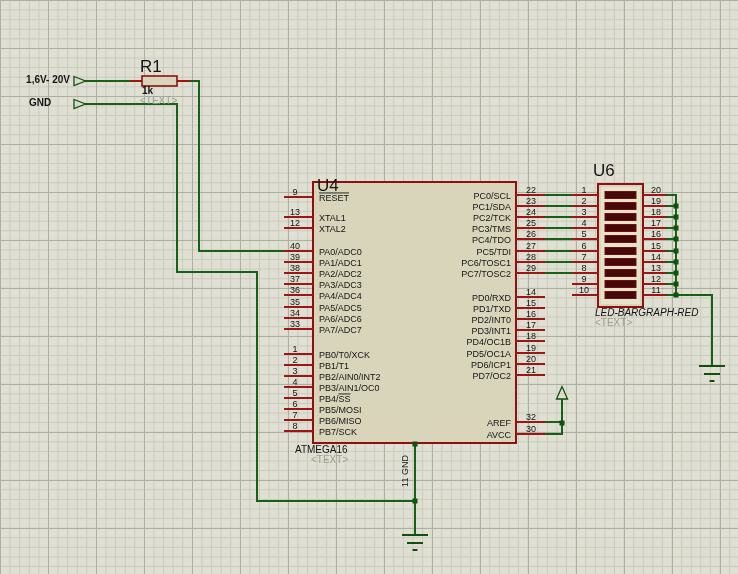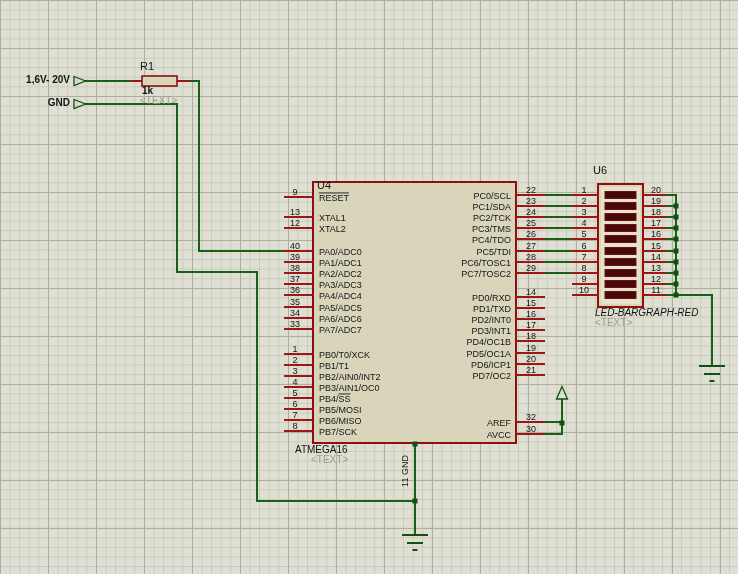--- a/index.html
+++ b/index.html
@@ -9,21 +9,21 @@
     background-image:
       linear-gradient(to right,#ADB09F 1px,transparent 1px),
       linear-gradient(to bottom,#ADB09F 1px,transparent 1px),
       linear-gradient(to right,#C9CCBB 1px,transparent 1px),
       linear-gradient(to bottom,#C9CCBB 1px,transparent 1px);
     background-size:48px 48px,48px 48px,9.6px 9.6px,9.6px 9.6px;
     font-family:"Liberation Sans",sans-serif;
   }
   svg.layer{position:absolute;left:0;top:0;}
   .lbl{position:absolute;color:#141414;font-size:10px;line-height:10px;white-space:nowrap;}
-  .lbl.ref{font-size:11px;line-height:13px;}
+  .lbl.ref{font-size:17px;line-height:13px;}
   .lbl.bold{font-weight:700;}
   .lbl.muted{color:#9C9C90;text-align:center;}
   .lbl.right{text-align:right;}
   .lbl.vert{transform:rotate(-90deg);transform-origin:center;text-align:center;font-size:9px;}
 </style>
 </head>
 <body>
 
 <div class="canvas">
 
@@ -372,21 +372,21 @@
         </g>
         <g>
           <line x1="699" y1="366" x2="725" y2="366" stroke="#12500F" stroke-width="2"></line>
           <line x1="704" y1="374" x2="720" y2="374" stroke="#12500F" stroke-width="2"></line>
           <line x1="709.5" y1="381" x2="714.5" y2="381" stroke="#12500F" stroke-width="2"></line>
         </g>
       </g>
     </svg>
 
   <div class="lbl bold right" style="left:10px;top:75px;width:60px;">1,6V- 20V</div>
-  <div class="lbl bold right" style="left:10px;top:98px;width:60px;">GND</div>
+  <div class="lbl bold right" style="left:10px;top:98px;width:60px;text-align:center;">GND</div>
 
   <div class="lbl ref" style="left:140px;top:60px;">R1</div>
   <div class="lbl bold" style="left:142px;top:86px;text-align:right;">1k</div>
   <div class="lbl muted" style="left:140px;top:96px;">&lt;TEXT&gt;</div>
 
   <div class="lbl ref" style="left:317px;top:179px;text-align:center;">U4</div>
   <div class="lbl" style="left:295px;top:445px;">ATMEGA16</div>
   <div class="lbl muted" style="left:311px;top:455px;">&lt;TEXT&gt;</div>
   <div class="lbl vert" style="left:383px;top:465px;width:46px;height:12px;">11 GND</div>
 

